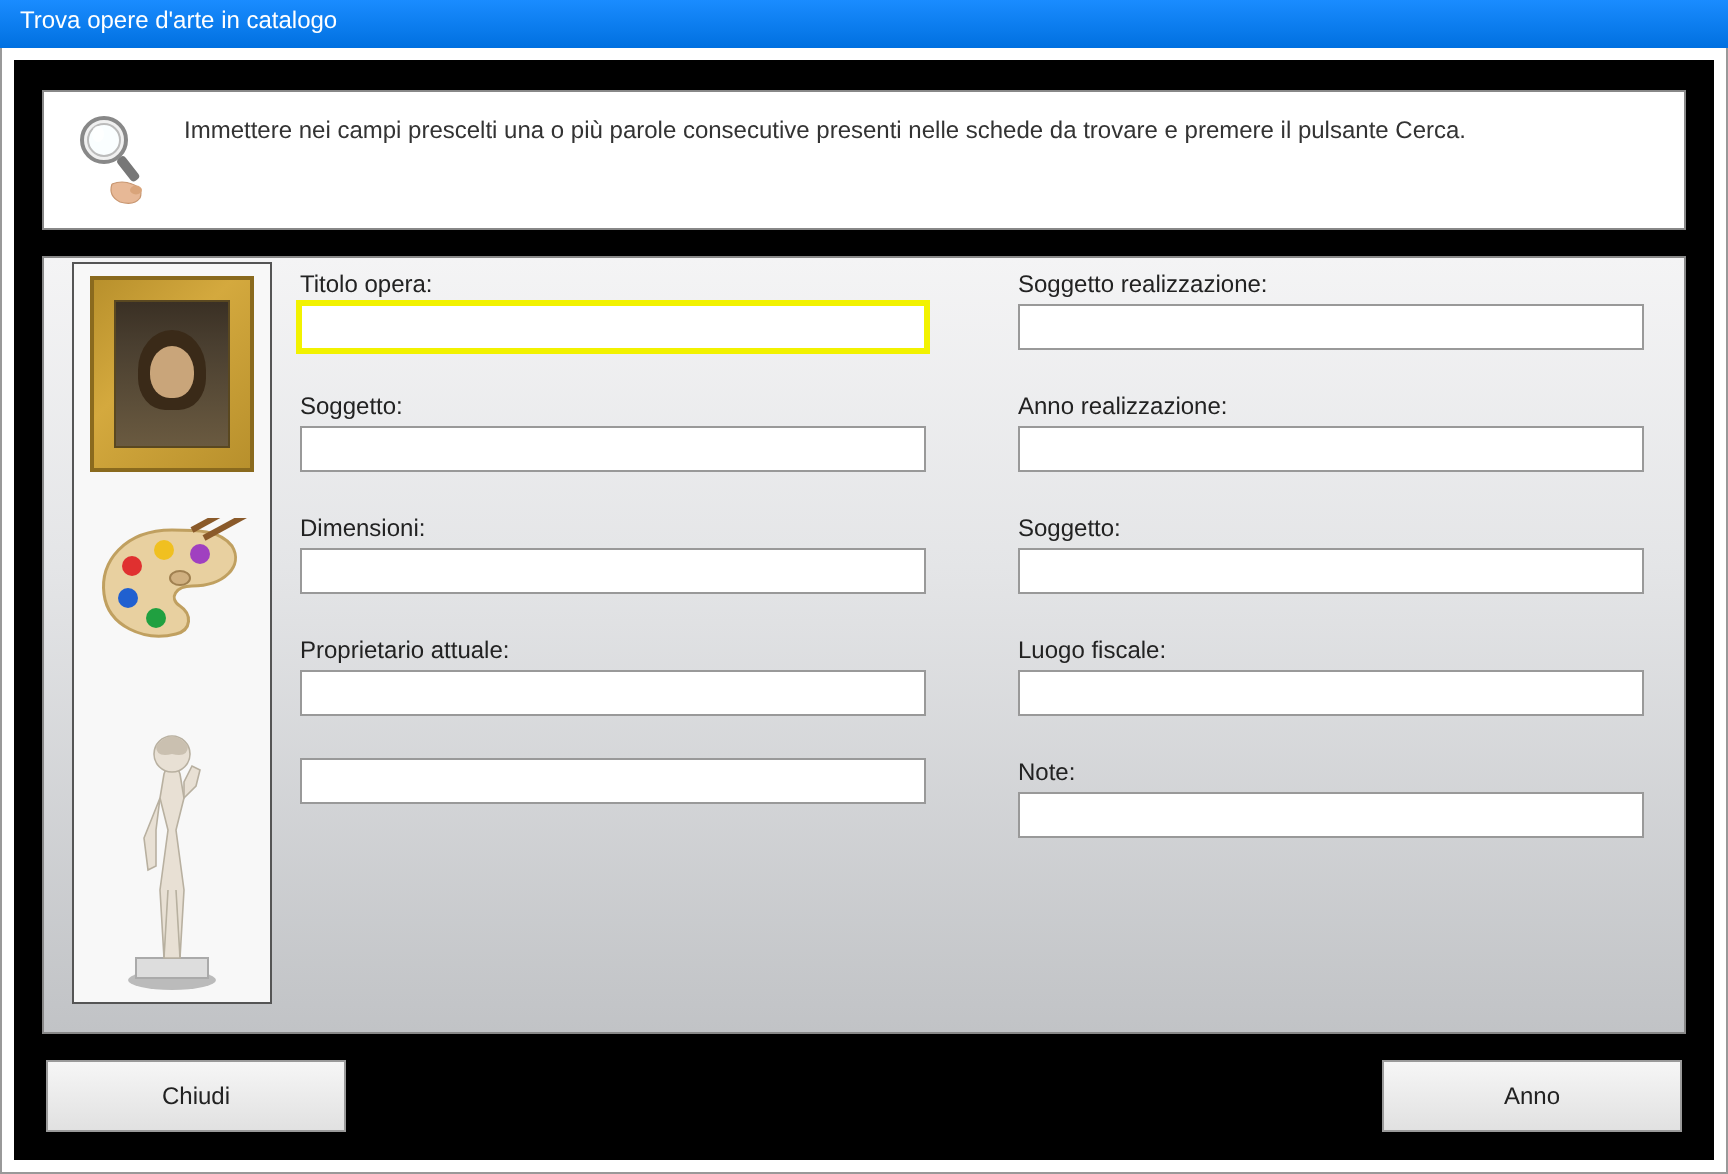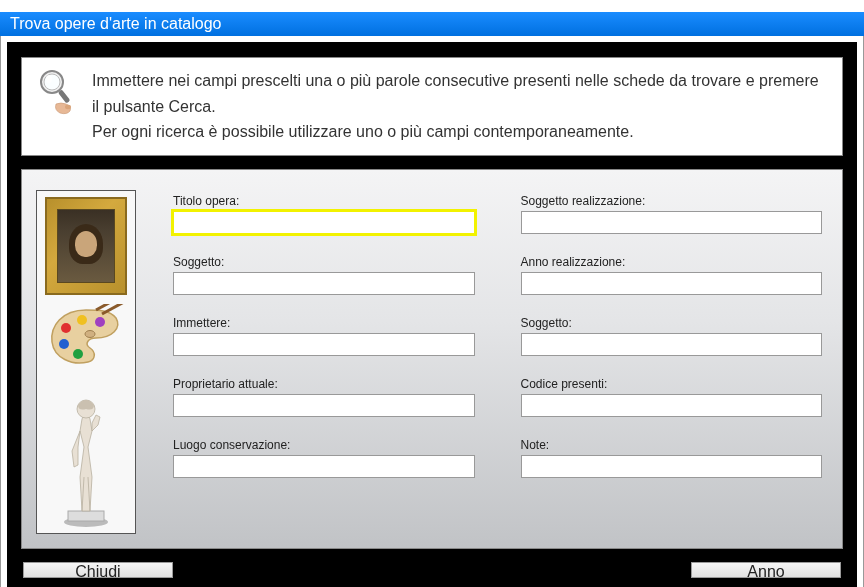--- a/index.html
+++ b/index.html
@@ -8,24 +8,23 @@
       background: #fff;
       width: 864px;
       height: 587px;
       overflow: hidden;
     }
     .titlebar {
       background: linear-gradient(to bottom, #1a8cff, #0070e0);
       color: #fff;
       height: 24px;
       padding: 3px 10px;
-      font-size: 16px;
+      font-size: 12px;
       display: flex;
       align-items: flex-start;
-      margin-top: 12px;
     }
     .outer {
       border: 1px solid #999;
       border-top: none;
       width: 864px;
       height: 563px;
       padding: 6px;
       background: #fff;
     }
     .black-panel {
@@ -45,31 +44,31 @@
       gap: 18px;
       align-items: flex-start;
     }
     .magnifier {
       width: 38px;
       height: 48px;
       flex-shrink: 0;
       position: relative;
     }
     .help-text {
-      font-size: 16px;
+      font-size: 12px;
       line-height: 1.6;
       color: #333;
     }
     .main-area {
       background: linear-gradient(to bottom, #f4f4f5 0%, #e4e5e7 40%, #c1c3c6 100%);
       border: 1px solid #888;
       flex: 1;
-      padding: 20px 20px 14px 14px;
-      display: flex;
-      gap: 37px;
+      padding: 2px 20px 14px 14px;
+      display: flex;
+      gap: 14px;
     }
     .art-sidebar {
       width: 100px;
       border: 1px solid #555;
       background: #f8f8f8;
       display: flex;
       flex-direction: column;
       align-items: center;
       justify-content: space-between;
       padding: 6px 4px;
@@ -143,24 +142,24 @@
       outline: 3px solid #f2f200;
       outline-offset: -1px;
     }
     .bottom-bar {
       display: flex;
       justify-content: space-between;
       padding: 0 2px;
     }
     .btn {
       width: 150px;
-      height: 16px;
+      height: 36px;
       background: linear-gradient(to bottom,#f6f6f6,#e1e1e1);
       border: 1px solid #9a9a9a;
-      font-size: 16px;
+      font-size: 12px;
       color: #222;
       cursor: pointer;
     }
   </style>
 </head>
 <body>
 
 <div class="titlebar">
   <span>Trova opere d'arte in catalogo</span>
 </div>
@@ -174,21 +173,20 @@
           <circle cx="16" cy="14" r="11" fill="#f0f0f0" stroke="#888" stroke-width="2"></circle>
           <circle cx="16" cy="14" r="8" fill="#fafeff" stroke="#bbb" stroke-width="1"></circle>
           <ellipse cx="13" cy="11" rx="3" ry="4" fill="#fff" opacity="0.8"></ellipse>
           <rect x="22" y="23" width="5" height="14" rx="2" fill="#777" transform="rotate(-38 24 24)"></rect>
           <path d="M 20 36 Q 18 42 24 45 Q 31 47 34 43 Q 36 38 30 36 Q 25 34 20 36" fill="#e7b896" stroke="#c89670" stroke-width="0.6"></path>
           <ellipse cx="32" cy="39" rx="3" ry="2.2" fill="#d9a47a"></ellipse>
         </svg>
       </div>
       <div class="help-text">
         <div>Immettere nei campi prescelti una o più parole consecutive presenti nelle schede da trovare e premere il pulsante Cerca.</div>
-        <div>Per ogni ricerca è possibile utilizzare uno o più campi contemporaneamente.</div>
       </div>
     </div>
 
     <div class="main-area">
 
       <div class="art-sidebar">
         <div class="art-frame">
           <div class="art-frame-inner">
             <div class="hair"></div>
             <div class="face"></div>
@@ -238,41 +236,40 @@
           <label>Soggetto:</label>
           <input type="text" value="" style="">
         </div>
 
         <div class="field">
           <label>Anno realizzazione:</label>
           <input type="text" value="" style="">
         </div>
 
         <div class="field">
-          <label>Immettere:</label>
+          <label>Dimensioni:</label>
           <input type="text" value="" style="">
         </div>
 
         <div class="field">
           <label>Soggetto:</label>
           <input type="text" value="" style="">
         </div>
 
         <div class="field">
           <label>Proprietario attuale:</label>
           <input type="text" value="" style="">
         </div>
 
         <div class="field">
-          <label>Codice presenti:</label>
-          <input type="text" value="" style="">
-        </div>
-
-        <div class="field">
-          <label>Luogo conservazione:</label>
+          <label>Luogo fiscale:</label>
+          <input type="text" value="" style="">
+        </div>
+
+        <div class="field">
           <input type="text" value="" style="">
         </div>
 
         <div class="field">
           <label>Note:</label>
           <input type="text" value="" style="">
         </div>
 
       </div>
     </div>

